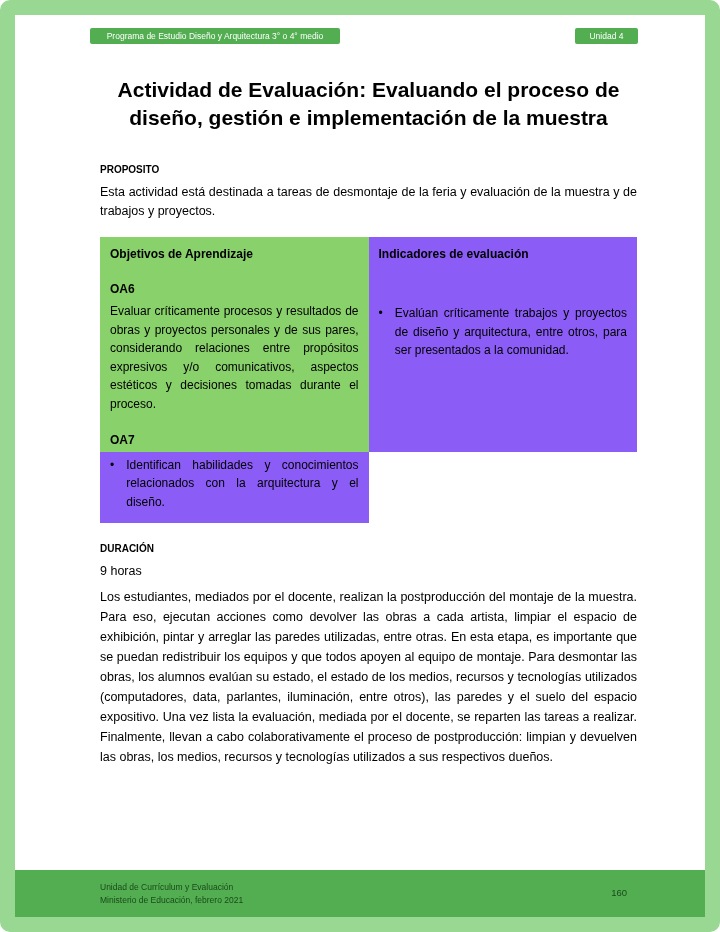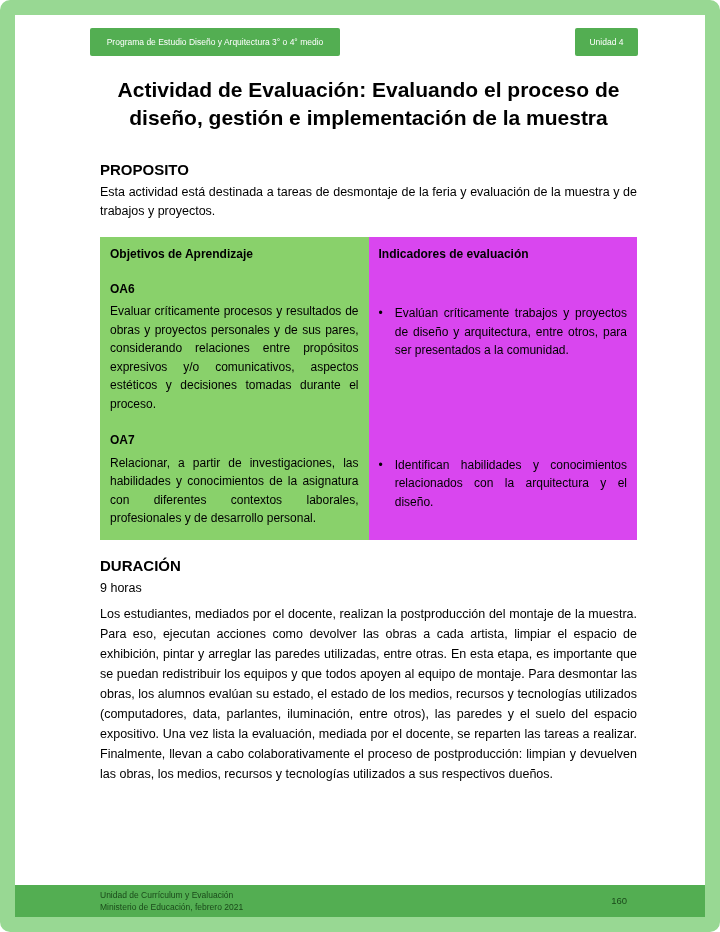--- a/index.html
+++ b/index.html
@@ -6,58 +6,58 @@
   body{
     width:720px;height:932px;position:relative;overflow:hidden;
     background:#ffffff;color:#000;
     font-family:"Liberation Sans", sans-serif;
   }
   .frame{
     position:absolute;inset:0;box-sizing:border-box;
     border:15px solid #98d893;border-radius:10px;pointer-events:none;z-index:5;
   }
   .hband{
-    position:absolute;top:28px;height:28px;background:#53ae52;color:#fff;
+    position:absolute;top:28px;height:16px;background:#53ae52;color:#fff;
     font-size:8.5px;display:flex;align-items:center;justify-content:center;
     text-align:center;border-radius:2px;z-index:2;padding:0 4px;box-sizing:border-box;
   }
   #hleft{left:90px;width:250px;}
   #hright{left:575px;width:63px;}
   .title{
     position:absolute;top:76px;left:100px;width:537px;margin:0;
     text-align:center;font-size:21px;line-height:28px;font-weight:700;
   }
   .main{
     position:absolute;left:100px;top:160px;width:537px;
     font-size:12.5px;line-height:19px;
   }
-  .sec-h{font-weight:700;font-size:15px;margin:0 0 4px;}
+  .sec-h{font-weight:700;font-size:10px;margin:0 0 4px;}
   .para{margin:0;text-align:justify;}
   .para.nojust{text-align:left;}
 
   .oa-table{
     display:grid;grid-template-columns:1fr 1fr;gap:0;
     margin:16px 0 0;font-size:12px;line-height:18.5px;
   }
   .cl{background:#89d16b;padding:2px 10px;}
-  .cr{background:#d946ef;padding:2px 10px;}
+  .cr{background:#8b5cf6;padding:2px 10px;}
   .th{font-weight:700;padding-top:8px;padding-bottom:6px;}
   .code{font-weight:700;padding-top:10px;}
   .code7{padding-top:16px;}
   .cell-text{text-align:justify;}
   .pb{padding-bottom:12px;}
   .bullet-row{display:flex;gap:12px;text-align:justify;padding-top:2px;}
   .b{flex:0 0 auto;}
 
   .mt16{margin-top:16px;}
   .mt26{margin-top:26px;}
   .desarrollo-body{line-height:20px;margin-top:6px;}
 
   .footer{
-    position:absolute;left:15px;right:15px;bottom:15px;height:32px;
+    position:absolute;left:15px;right:15px;bottom:15px;height:47px;
     background:#53ae52;display:flex;align-items:center;justify-content:space-between;
     padding:0 78px 0 85px;box-sizing:border-box;
     color:#1a4a1a;font-size:8.5px;line-height:12.5px;z-index:2;
   }
   .footer-page{font-size:9.5px;}
 </style>
 </head>
 <body>
 
 <div class="frame"></div>
@@ -87,21 +87,20 @@
     <div class="cr">
       <div class="bullet-row">
         <span class="b">•</span>
         <span>Evalúan críticamente trabajos y proyectos de diseño y arquitectura, entre otros, para ser presentados a la comunidad.</span>
       </div>
     </div>
 
     <div class="cl code code7">OA7</div>
     <div class="cr"></div>
 
-    <div class="cl cell-text pb">Relacionar, a partir de investigaciones, las habilidades y conocimientos de la asignatura con diferentes contextos laborales, profesionales y de desarrollo personal.</div>
     <div class="cr pb">
       <div class="bullet-row">
         <span class="b">•</span>
         <span>Identifican habilidades y conocimientos relacionados con la arquitectura y el diseño.</span>
       </div>
     </div>
   </div>
 
   <h2 class="sec-h mt16">DURACIÓN</h2>
   <p class="para nojust">9 horas</p>

